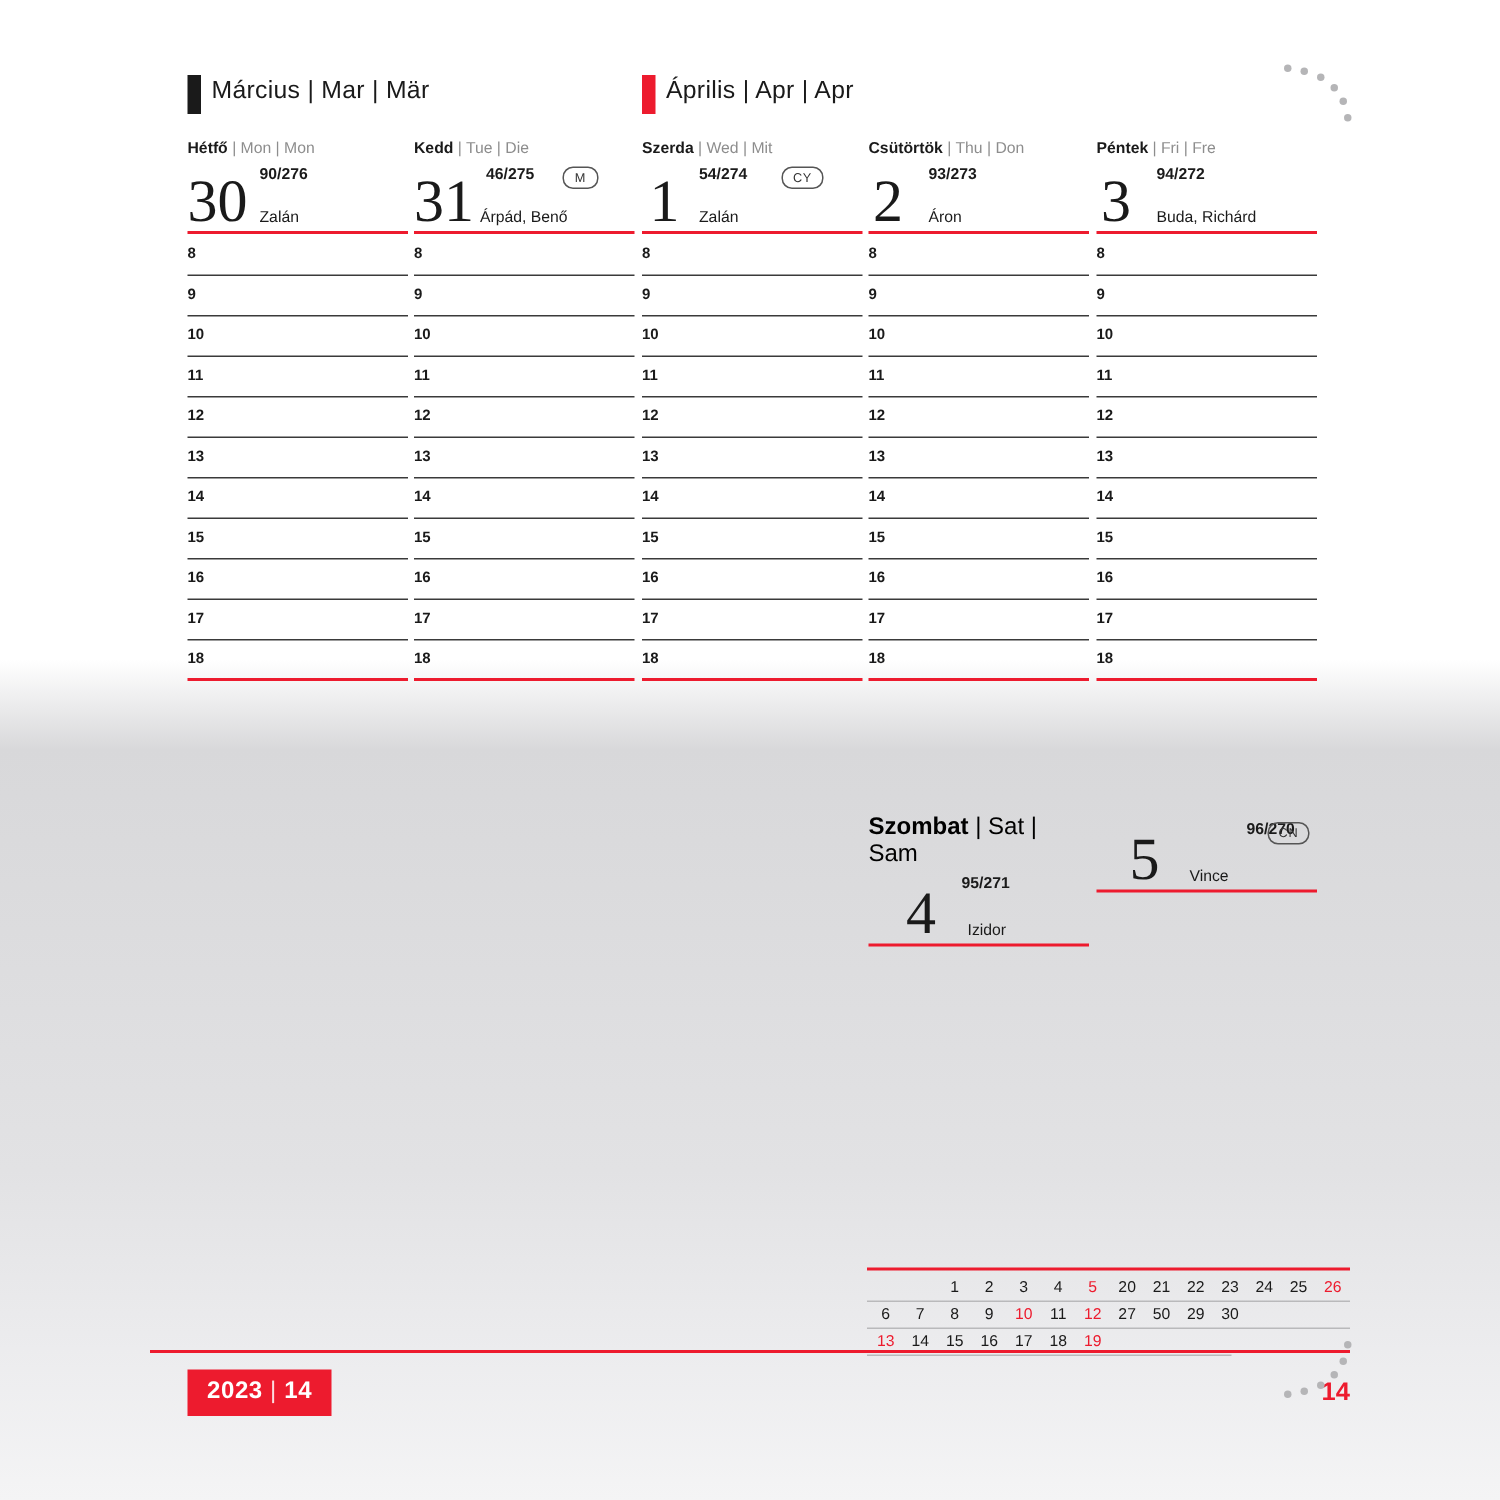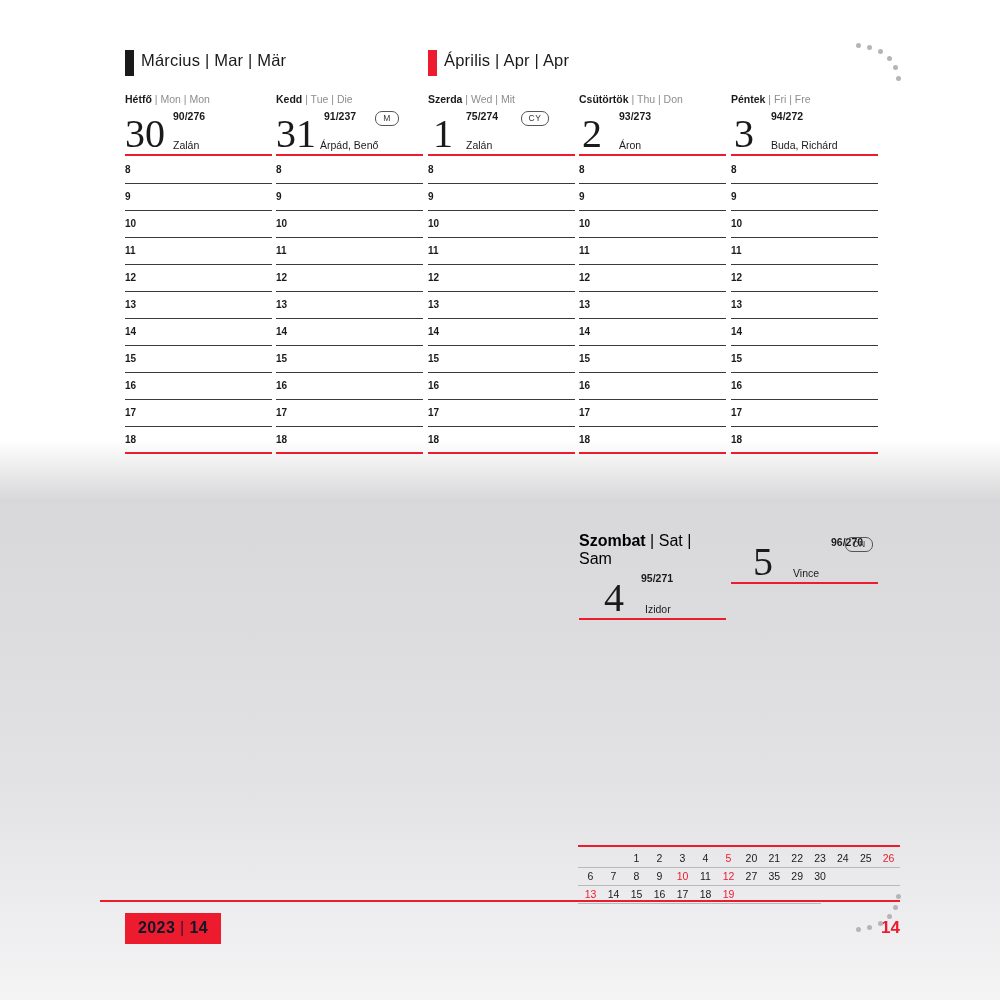--- a/index.html
+++ b/index.html
@@ -117,21 +117,21 @@
     border-bottom: 1px solid #3a3a3a;
     font-size: 10px;
     font-weight: bold;
     color: #1a1a1a;
     line-height: 25px;
     box-sizing: border-box;
   }
   .hour.last { border-bottom: 2.5px solid #ed1b2e; }
 
   
-  .weekend-col { position: absolute; width: 147px; }
+  .weekend-col { position: absolute; width: 147px; margin-top: 11px; }
 
   
   .mini {
     position: absolute;
     left: 478px;
     top: 805px;
     width: 322px;
     border-top: 2px solid #ed1b2e;
     padding-top: 3px;
   }
@@ -160,21 +160,21 @@
     left: 0;
     top: 860px;
     width: 800px;
     border-top: 2.5px solid #ed1b2e;
   }
   .year-tab {
     position: absolute;
     left: 25px;
     top: 873px;
     background: #ed1b2e;
-    color: #0f172a;
+    color: #ffffff;
     font-size: 16px;
     font-weight: bold;
     padding: 6px 13px 7px 13px;
     letter-spacing: .4px;
   }
   .year-tab .sep { font-weight: normal; opacity: .85; }
   .week-no {
     position: absolute;
     right: 0px;
     top: 878px;
@@ -230,21 +230,21 @@
         <div class="hour last">18</div>
       </div>
     </div>
 
     <div class="col" style="left:176px; top:52px;">
       <div class="dow">
         <b>Kedd</b><span> | Tue | Die</span>
       </div>
       <div class="daybox">
         <div class="daynum">31</div>
-        <div class="doy" style="left:48px;">91/237</div>
+        <div class="doy" style="left:48px;">46/275</div>
         <div class="moon" style="left:99px;">M</div>
         <div class="names" style="left:44px;">Árpád, Benő</div>
       </div>
       <div class="hours">
         <div class="hour">8</div>
         <div class="hour">9</div>
         <div class="hour">10</div>
         <div class="hour">11</div>
         <div class="hour">12</div>
         <div class="hour">13</div>
@@ -255,21 +255,21 @@
         <div class="hour last">18</div>
       </div>
     </div>
 
     <div class="col" style="left:328px; top:52px;">
       <div class="dow">
         <b>Szerda</b><span> | Wed | Mit</span>
       </div>
       <div class="daybox">
         <div class="daynum" style="left:5px;">1</div>
-        <div class="doy" style="left:38px;">75/274</div>
+        <div class="doy" style="left:38px;">54/274</div>
         <div class="moon" style="left:93px; width:26px;">CY</div>
         <div class="names" style="left:38px;">Zalán</div>
       </div>
       <div class="hours">
         <div class="hour">8</div>
         <div class="hour">9</div>
         <div class="hour">10</div>
         <div class="hour">11</div>
         <div class="hour">12</div>
         <div class="hour">13</div>
@@ -376,21 +376,21 @@
           <div class="mini-cell">6</div>
           <div class="mini-cell">7</div>
           <div class="mini-cell">8</div>
           <div class="mini-cell">9</div>
           <div class="mini-cell red">10</div>
           <div class="mini-cell">11</div>
           <div class="mini-cell red">12</div>
         </div>
         <div class="mini-right">
           <div class="mini-cell">27</div>
-          <div class="mini-cell">35</div>
+          <div class="mini-cell">50</div>
           <div class="mini-cell">29</div>
           <div class="mini-cell">30</div>
           <div class="mini-cell"></div>
           <div class="mini-cell"></div>
           <div class="mini-cell"></div>
         </div>
       </div>
       <div class="mini-sep-line"></div>
       <div class="mini-row">
         <div class="mini-left">

